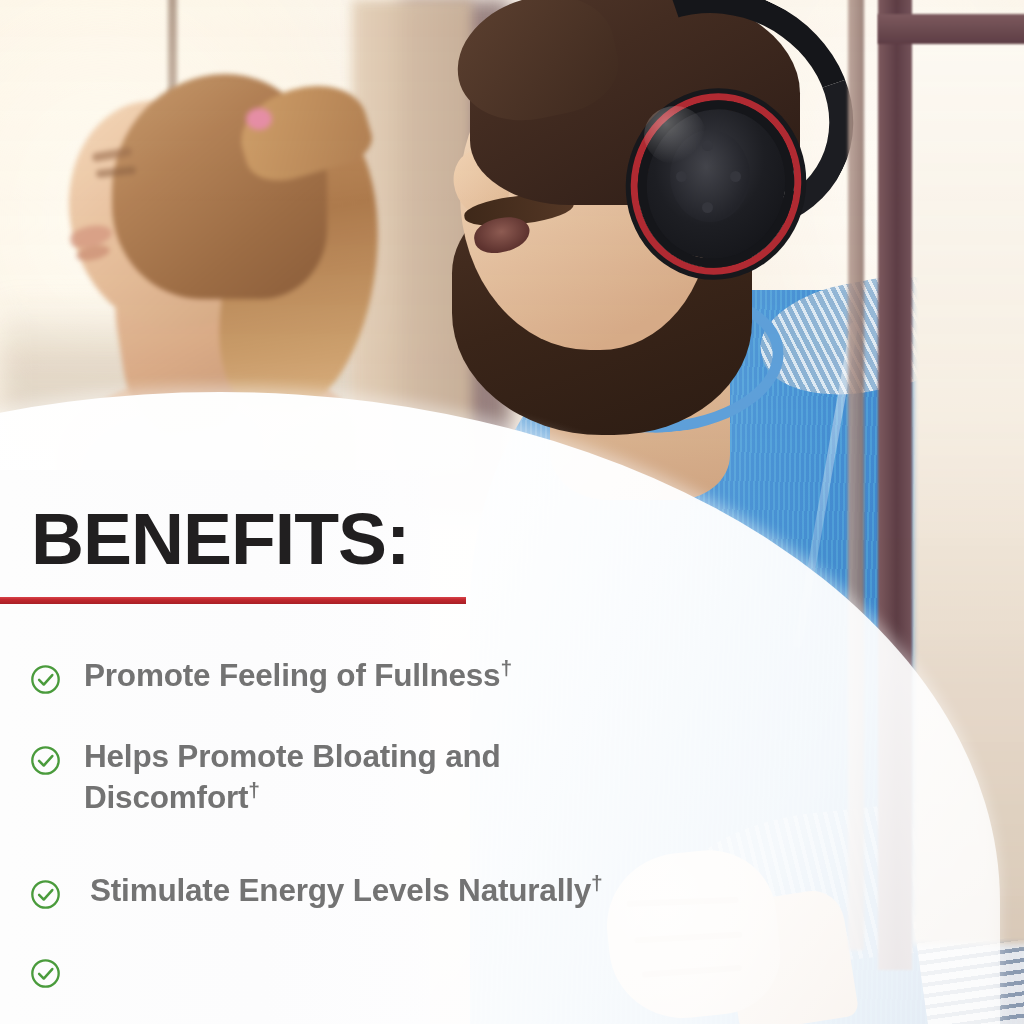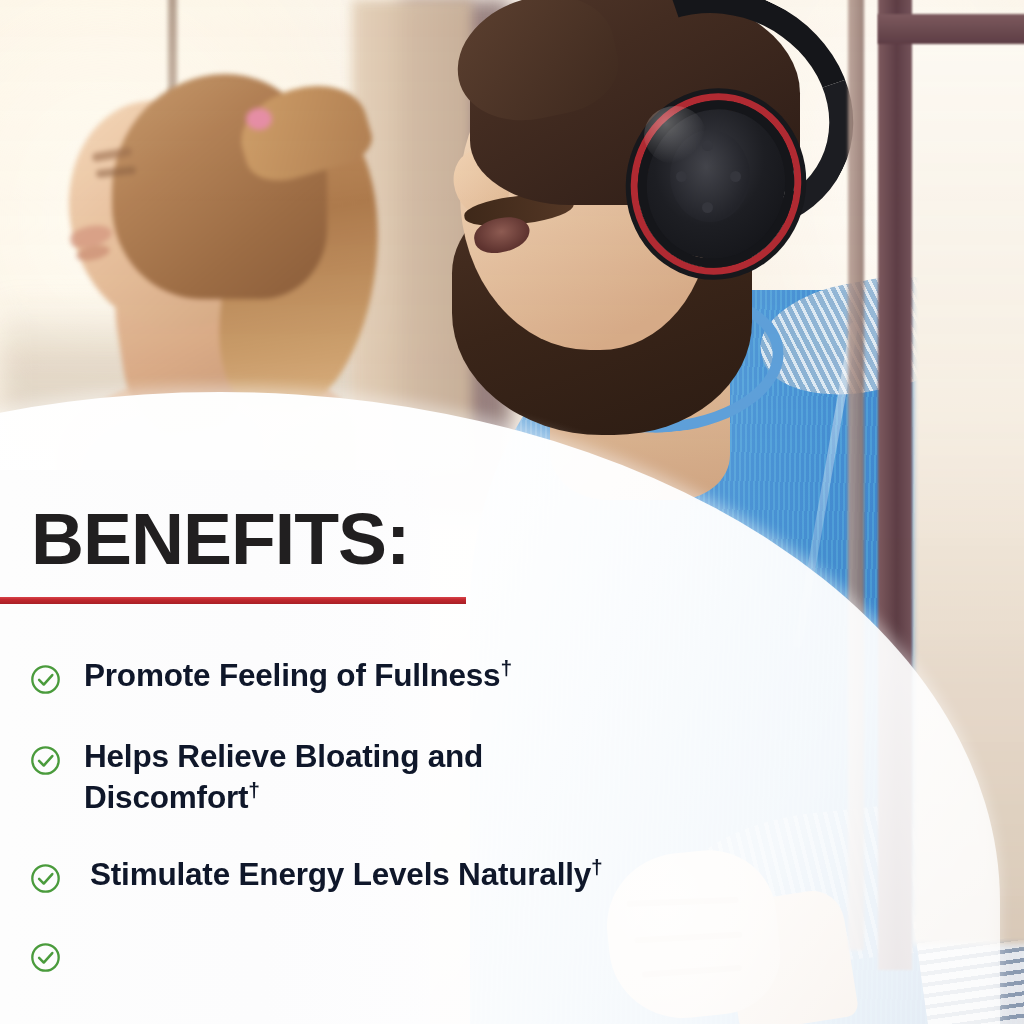--- a/index.html
+++ b/index.html
@@ -322,34 +322,34 @@
   }
   .rule{
     position:absolute;left:0;top:597px;width:466px;height:7px;
     background:linear-gradient(180deg,#d8434a 0%,#c1272d 40%,#a81f26 100%);
   }
 
   .list{position:absolute;left:0;top:655px;width:780px;}
   .row{position:relative;display:flex;align-items:flex-start;}
   .row.r1{margin-top:0;}
   .row.r2{margin-top:40px;}
-  .row.r3{margin-top:36px;}
+  .row.r3{margin-top:52px;}
   .row.r4{margin-top:38px;}
 
   .check{
     flex:0 0 auto;
     width:31px;height:31px;margin:9px 0 0 30px;
   }
   .check svg{display:block;width:31px;height:31px;}
 
   .btxt{
     margin-left:23px;
     font-size:31.5px;line-height:41px;
     font-weight:bold;
-    color:#0f172a;
+    color:#737373;
     letter-spacing:-.2px;
     max-width:700px;
     font-family:"Liberation Sans","DejaVu Sans",sans-serif;
   }
   .btxt .dag{font-size:21px;vertical-align:super;line-height:0;}
   .row.r3 .btxt{margin-left:29px;}
 </style>
 </head>
 <body>
 
@@ -446,21 +446,21 @@
         <span class="btxt"><span>Promote Feeling of Fullness</span><span class="dag">†</span></span>
       </div>
 
       <div class="row r2">
         <span class="check">
           <svg viewBox="0 0 32 32" aria-hidden="true">
             <circle cx="16" cy="16" r="13.6" fill="none" stroke="#4a9b3c" stroke-width="2.4"></circle>
             <path d="M9.4 16.4 L14.2 21.2 L23 11.4" fill="none" stroke="#4a9b3c" stroke-width="2.6" stroke-linecap="round" stroke-linejoin="round"></path>
           </svg>
         </span>
-        <span class="btxt" style="max-width:500px"><span>Helps Relieve Bloating and Discomfort</span><span class="dag">†</span></span>
+        <span class="btxt" style="max-width:500px"><span>Helps Promote Bloating and Discomfort</span><span class="dag">†</span></span>
       </div>
 
       <div class="row r3">
         <span class="check">
           <svg viewBox="0 0 32 32" aria-hidden="true">
             <circle cx="16" cy="16" r="13.6" fill="none" stroke="#4a9b3c" stroke-width="2.4"></circle>
             <path d="M9.4 16.4 L14.2 21.2 L23 11.4" fill="none" stroke="#4a9b3c" stroke-width="2.6" stroke-linecap="round" stroke-linejoin="round"></path>
           </svg>
         </span>
         <span class="btxt"><span>Stimulate Energy Levels Naturally</span><span class="dag">†</span></span>

